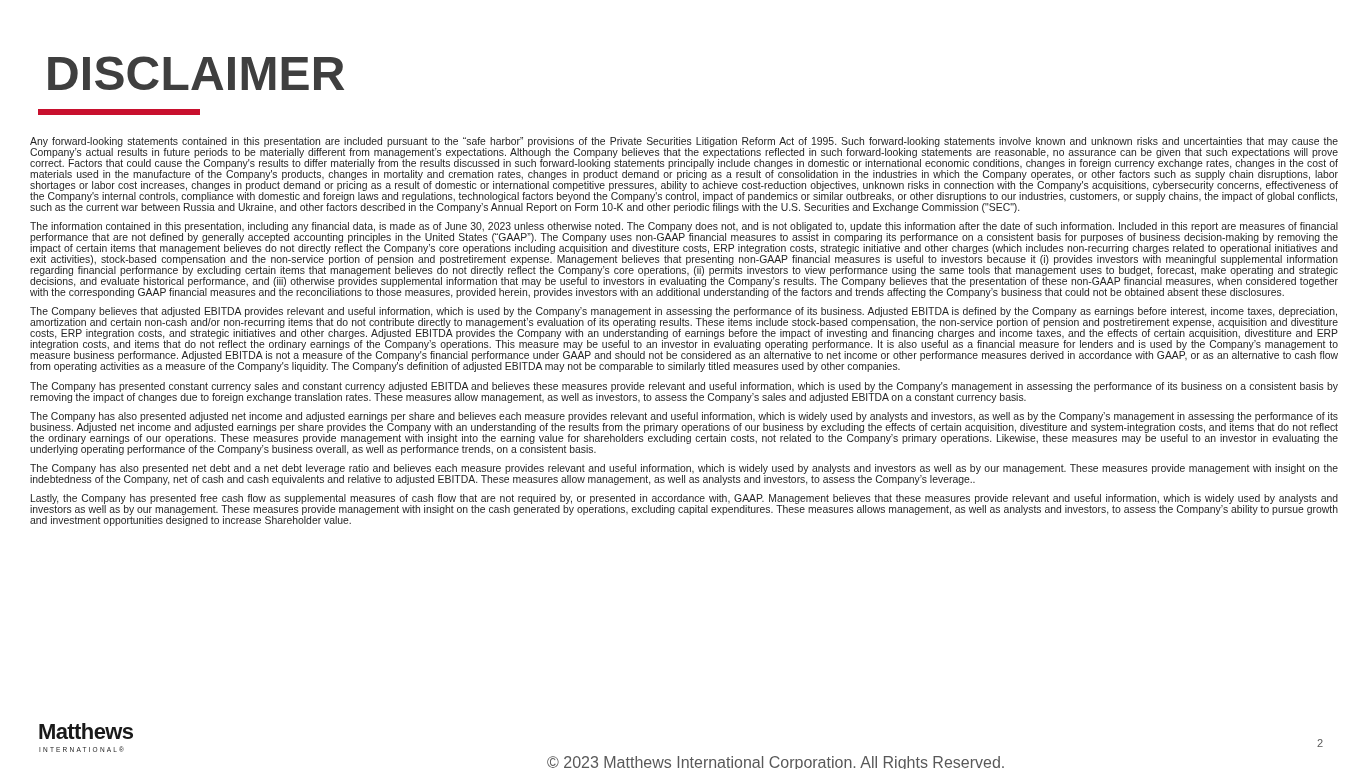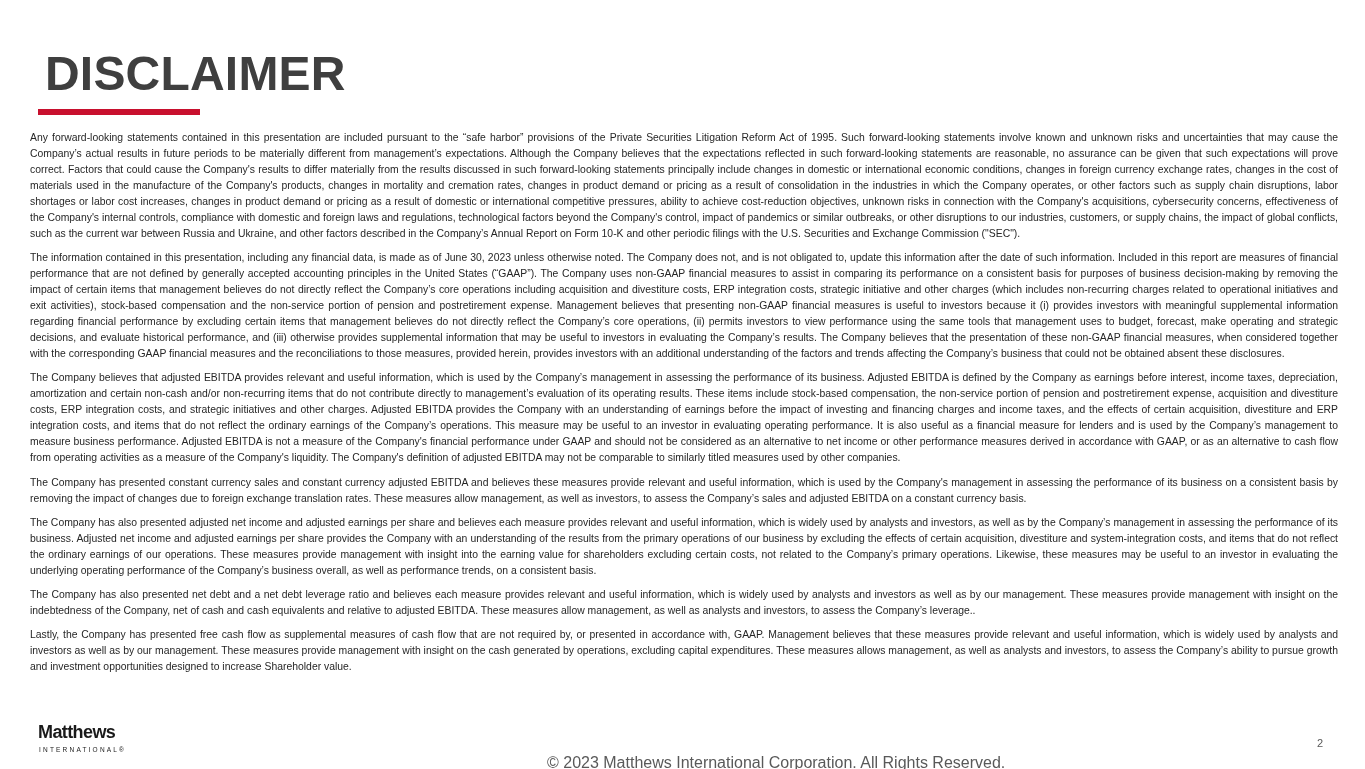--- a/index.html
+++ b/index.html
@@ -31,40 +31,40 @@
       position: absolute;
       left: 38px;
       top: 109px;
       width: 162px;
       height: 6px;
       background: #c8102e;
     }
     .body-text {
       position: absolute;
       left: 30px;
-      top: 130px;
+      top: 136px;
       width: 1308px;
       font-size: 10.4px;
-      line-height: 16px;
+      line-height: 11px;
       color: #262626;
     }
     .body-text p {
       margin: 0 0 8.2px 0;
       text-align: justify;
     }
     .logo {
       position: absolute;
       left: 38px;
       top: 721px;
       width: 100px;
     }
     .logo-word {
       font-family: "Liberation Sans", sans-serif;
       font-weight: bold;
-      font-size: 18px;
+      font-size: 22px;
       letter-spacing: -0.6px;
       color: #1a1a1a;
       line-height: 22px;
     }
     .logo-sub {
       font-family: "Liberation Sans", sans-serif;
       font-size: 6.5px;
       letter-spacing: 2.2px;
       color: #1a1a1a;
       margin-top: 3px;

